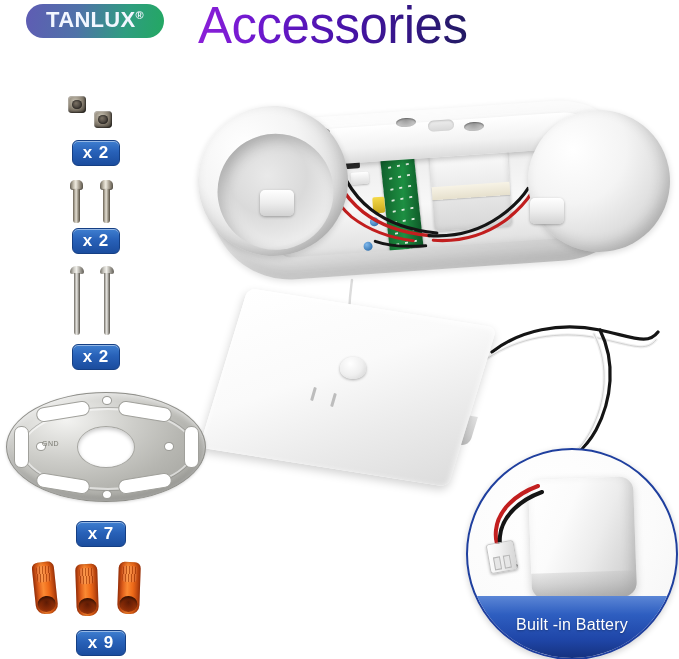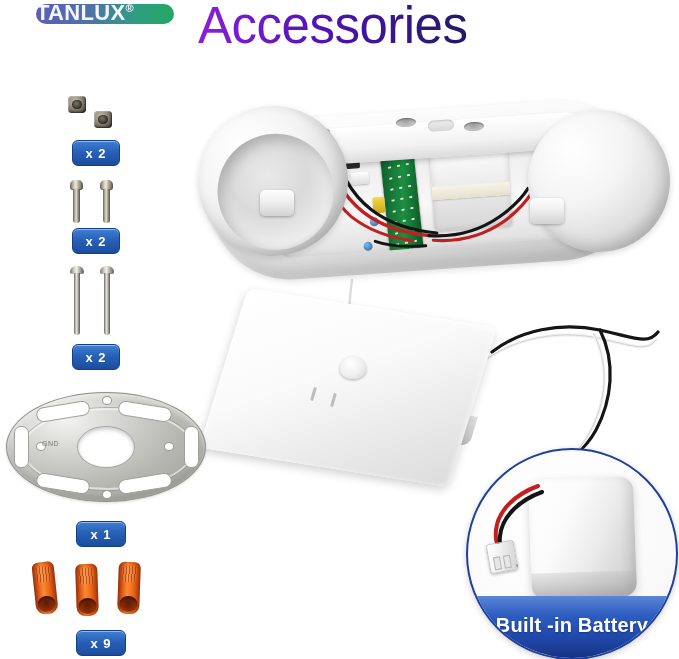--- a/index.html
+++ b/index.html
@@ -14,28 +14,29 @@
     position: relative;
     width: 679px;
     height: 659px;
     background: #ffffff;
     overflow: hidden;
   }
 
   
   .brand-logo {
     position: absolute;
-    left: 36px;
+    left: 26px;
     top: 4px;
     width: 138px;
-    height: 20px;
+    height: 34px;
     border-radius: 17px;
     background: linear-gradient(100deg, #5f5cb4 0%, #4f72a8 38%, #2f9d80 72%, #23a862 100%);
     display: flex;
     align-items: center;
+    justify-content: center;
   }
   .brand-logo-text {
     color: #f2f6ff;
     font-size: 22px;
     font-weight: bold;
     letter-spacing: 0.3px;
     line-height: 1;
     position: relative;
     top: -1px;
   }
@@ -66,21 +67,21 @@
     position: absolute;
     height: 24px;
     border-radius: 6px;
     background: linear-gradient(180deg, #3f7fd0 0%, #2861b8 45%, #1b4d9e 100%);
     border: 1px solid #153f84;
     box-shadow: inset 0 1px 0 rgba(255,255,255,0.45);
     display: flex;
     align-items: center;
     justify-content: center;
     color: #ffffff;
-    font-size: 13px;
+    font-size: 17px;
     font-weight: bold;
     letter-spacing: 1px;
   }
 
   
   .part { position: absolute; }
 
   
   .keps-nut {
     width: 18px; height: 17px;
@@ -398,22 +399,22 @@
     left: 0; bottom: 0;
     width: 100%;
     height: 62px;
     background: linear-gradient(180deg, #5b86d6 0%, #2e5ec0 30%, #1f46a8 70%, #16327f 100%);
     display: flex;
     align-items: center;
     justify-content: center;
   }
   .callout .banner-text {
     color: #ffffff;
-    font-size: 20px;
-    font-weight: bold;
+    font-size: 16px;
+    font-weight: normal;
     letter-spacing: 0.2px;
     position: relative;
     top: -2px;
     text-shadow: 0 1px 2px rgba(0,0,0,0.3);
   }
   .batt-cell {
     position: absolute;
     left: 62px; top: 28px;
     width: 105px; height: 120px;
     border-radius: 14px;
@@ -560,21 +561,21 @@
     <div class="slot" style="left:112px; top:84px; width:52px; height:13px; transform:rotate(-9deg);"></div>
     <div class="slot" style="left:8px; top:34px; width:13px; height:40px; border-radius:7px;"></div>
     <div class="slot" style="left:178px; top:34px; width:13px; height:40px; border-radius:7px;"></div>
     <div class="center-hole"></div>
     <div class="hole" style="left:96px; top:4px;"></div>
     <div class="hole" style="left:96px; top:98px;"></div>
     <div class="hole" style="left:30px; top:50px;"></div>
     <div class="hole" style="left:158px; top:50px;"></div>
     <div class="gnd">GND</div>
   </div>
-  <div class="qty-badge" style="left:76px; top:521px; width:48px;">x 1</div>
+  <div class="qty-badge" style="left:76px; top:521px; width:48px;">x 7</div>
 
   <div class="wire-nut" style="left:34px; top:562px; transform:rotate(-6deg);">
     <div class="body"></div>
     <div class="ribs"></div>
     <div class="mouth"></div>
   </div>
   <div class="wire-nut" style="left:76px; top:564px; transform:rotate(-2deg);">
     <div class="body"></div>
     <div class="ribs"></div>
     <div class="mouth"></div>

